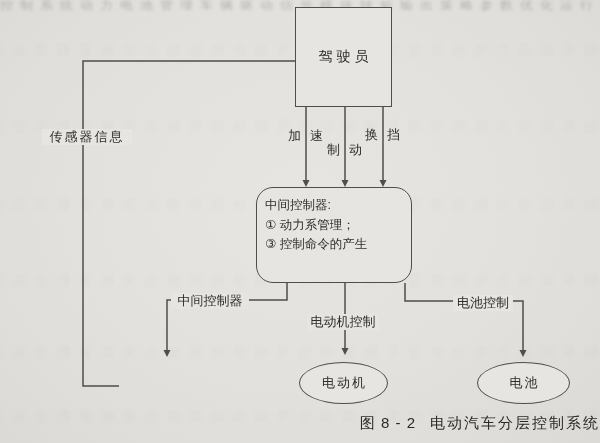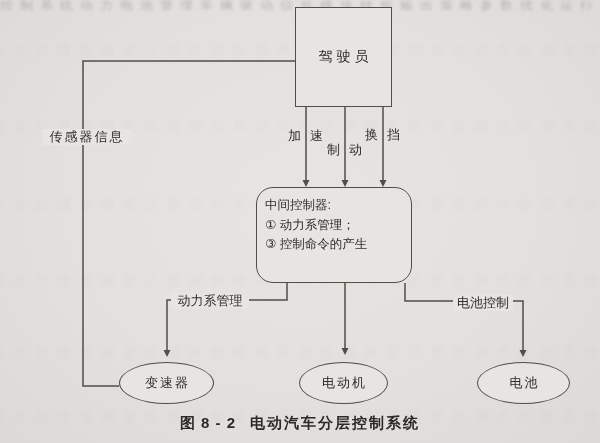--- a/index.html
+++ b/index.html
@@ -80,21 +80,21 @@
   .lab-accel{left:288px;top:128px;}
   .lab-brake{left:327px;top:142px;}
   .lab-shift{left:365px;top:127px;}
   .lab-trans-ctl{left:171px;top:293px;width:78px;}
   .lab-motor-ctl{left:307px;top:314px;width:72px;}
   .lab-batt-ctl{left:453px;top:295px;width:60px;}
 
   
   .caption{
     position:absolute;left:0;top:414px;width:600px;
-    text-align:center;font-size:15px;font-weight:700;
+    text-align:right;font-size:15px;font-weight:400;
     color:#2b2a27;z-index:4;letter-spacing:1px;
   }
   .caption .cap-title{margin-left:14px;letter-spacing:2px;}
 </style>
 </head>
 <body>
 
 <div class="stage">
 
   <div class="smudge-top">控制系统动力电池管理车辆驱动信号模块转矩输出策略参数优化运行状态监测反馈调节功率变换器件电机效率特性能量回收制动换挡加速整车分层结构设计</div>
@@ -129,34 +129,32 @@
   <div class="node box driver-box">
     <span class="lbl">驾驶员</span>
   </div>
 
   <div class="node controller-box">
     <div class="line">中间控制器:</div>
     <div class="line">① 动力系管理；</div>
     <div class="line">③ 控制命令的产生</div>
   </div>
 
-  <div class="node ellipse ellipse-transmission">
-    <span>变速器</span>
-  </div>
   <div class="node ellipse ellipse-motor">
     <span>电动机</span>
   </div>
   <div class="node ellipse ellipse-battery">
     <span>电池</span>
   </div>
 
   <div class="edge-label masked lab-sensor">传感器信息</div>
   <div class="edge-label gap-label lab-accel">加速</div>
   <div class="edge-label gap-label lab-brake">制动</div>
   <div class="edge-label gap-label lab-shift">换挡</div>
-  <div class="edge-label masked lab-trans-ctl">动力系管理</div>
+  <div class="edge-label masked lab-trans-ctl">中间控制器</div>
+  <div class="edge-label masked lab-motor-ctl">电动机控制</div>
   <div class="edge-label masked lab-batt-ctl">电池控制</div>
 
   <div class="caption">
     <span class="cap-label">图 8 - 2</span><span class="cap-title">电动汽车分层控制系统</span>
   </div>
 
 </div>
 
 </body></html>

